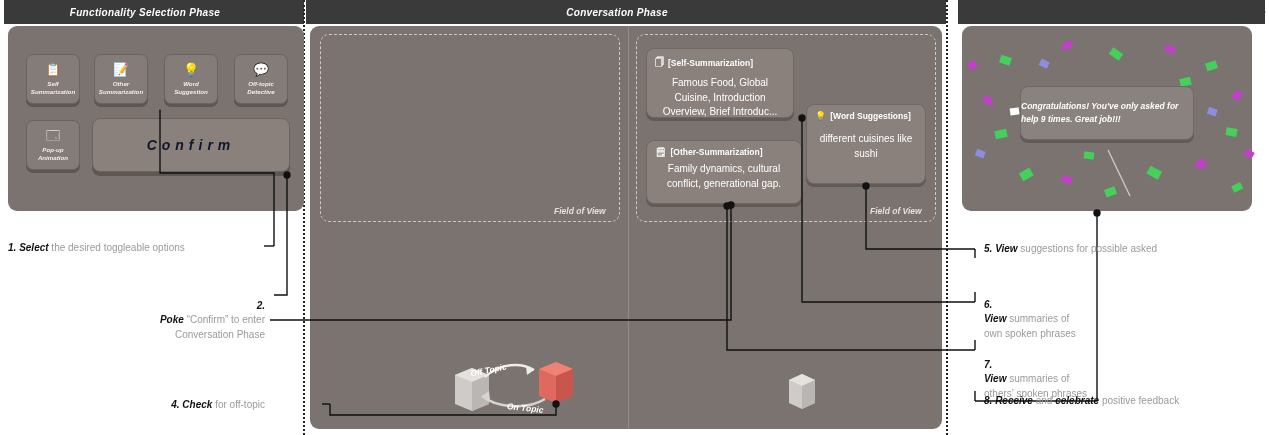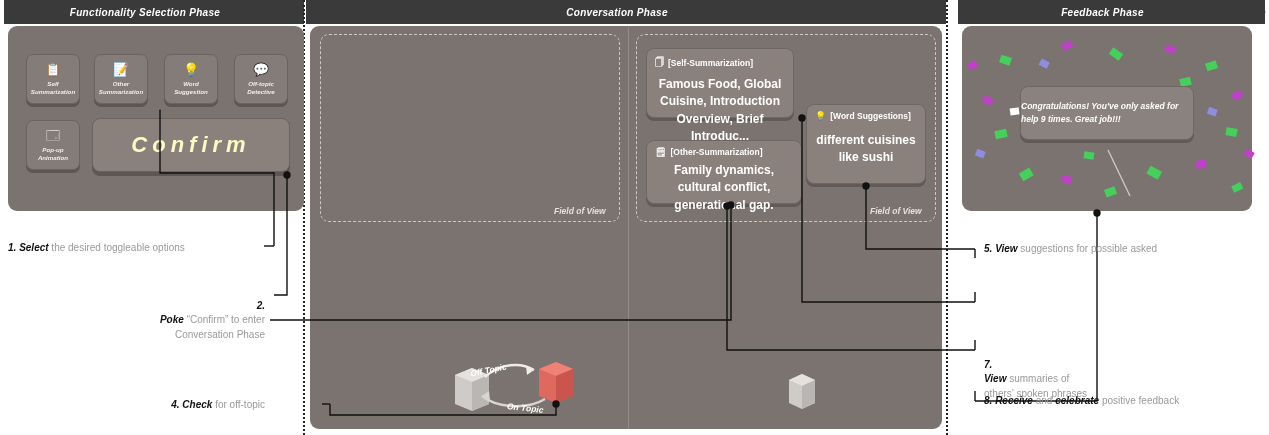--- a/index.html
+++ b/index.html
@@ -74,21 +74,21 @@
   #fb-popup{left:26px;top:120px;width:52px;height:48px;}
 
   
   #confirm-btn{
     position:absolute;left:92px;top:118px;width:196px;height:52px;
     background:#8a817d;border:1px solid #6b6360;border-radius:8px;
     box-shadow:0 4px 0 #5e5653;
     display:flex;align-items:center;justify-content:center;
   }
   #confirm-btn span{
-    color:#fef9c3;font-size:22px;font-weight:bold;font-style:italic;
+    color:#0f172a;font-size:14px;font-weight:bold;font-style:italic;
     letter-spacing:5px;
   }
 
   
   .fov{
     position:absolute;border:1.5px dashed #cfc9c6;border-radius:9px;
   }
   #fov-left{left:320px;top:34px;width:298px;height:186px;}
   #fov-right{left:636px;top:34px;width:298px;height:186px;}
   .fov-label{
@@ -103,21 +103,21 @@
     position:absolute;background:#8a817d;border:1px solid #6f6764;
     border-radius:8px;box-shadow:0 3px 0 #625a57;
     padding:6px 8px;box-sizing:border-box;
   }
   .card .hd{
     color:#ffffff;font-size:8.5px;font-weight:bold;margin-bottom:5px;
     display:flex;align-items:center;gap:4px;
   }
   .card .hd .ic{font-size:9px;}
   .card .bd{
-    color:#ffffff;font-size:12px;font-weight:bold;line-height:1.45;
+    color:#ffffff;font-size:10px;font-weight:normal;line-height:1.45;
     text-align:center;
   }
   #card-self{left:646px;top:48px;width:148px;height:70px;}
   #card-other{left:646px;top:140px;width:156px;height:64px;}
   #card-word{left:806px;top:104px;width:120px;height:80px;
       display:flex;flex-direction:column;}
   #card-word .bd{margin-top:6px;}
   .ot-label{
     position:absolute;color:#ffffff;font-size:8.5px;font-weight:bold;
     font-style:italic;
@@ -157,21 +157,20 @@
     <div class="txt">Functionality Selection Phase</div>
   </div>
   <div class="banner" id="banner-conv">
     <div class="bar"></div>
     <div class="arrow"></div>
     <div class="txt">Conversation Phase</div>
   </div>
   <div class="banner" id="banner-feed">
     <div class="bar"></div>
     <div class="arrow"></div>
-    <div class="txt">Feedback Phase</div>
   </div>
 
   <div class="vsep" style="left:303px;"></div>
   <div class="vsep" style="left:946px;"></div>
 
   <div class="panel" id="panel-func"></div>
   <div class="panel" id="panel-conv"></div>
   <div class="conv-mid-line"></div>
   <div class="panel" id="panel-feed"></div>
 
@@ -350,20 +349,25 @@
   <div class="ann right" style="left:60px;top:398px;width:205px;">
     <span class="num">4.</span>
     <b>Check</b><span> for off-topic</span>
   </div>
 
   <div class="ann" style="left:984px;top:242px;width:280px;">
     <span class="num">5.</span>
     <b>View</b><span> suggestions for possible asked</span>
   </div>
 
+  <div class="ann" style="left:984px;top:283px;width:280px;white-space:pre-line;">
+    <span class="num">6.</span>
+    <b>View</b><span> summaries of
+own spoken phrases</span>
+  </div>
 
   <div class="ann" style="left:984px;top:343px;width:280px;white-space:pre-line;">
     <span class="num">7.</span>
     <b>View</b><span> summaries of
 others’ spoken phrases</span>
   </div>
 
   <div class="ann" style="left:984px;top:394px;width:285px;">
     <span class="num">8.</span>
     <b>Receive</b><span> and </span><b>celebrate</b><span> positive feedback</span>

